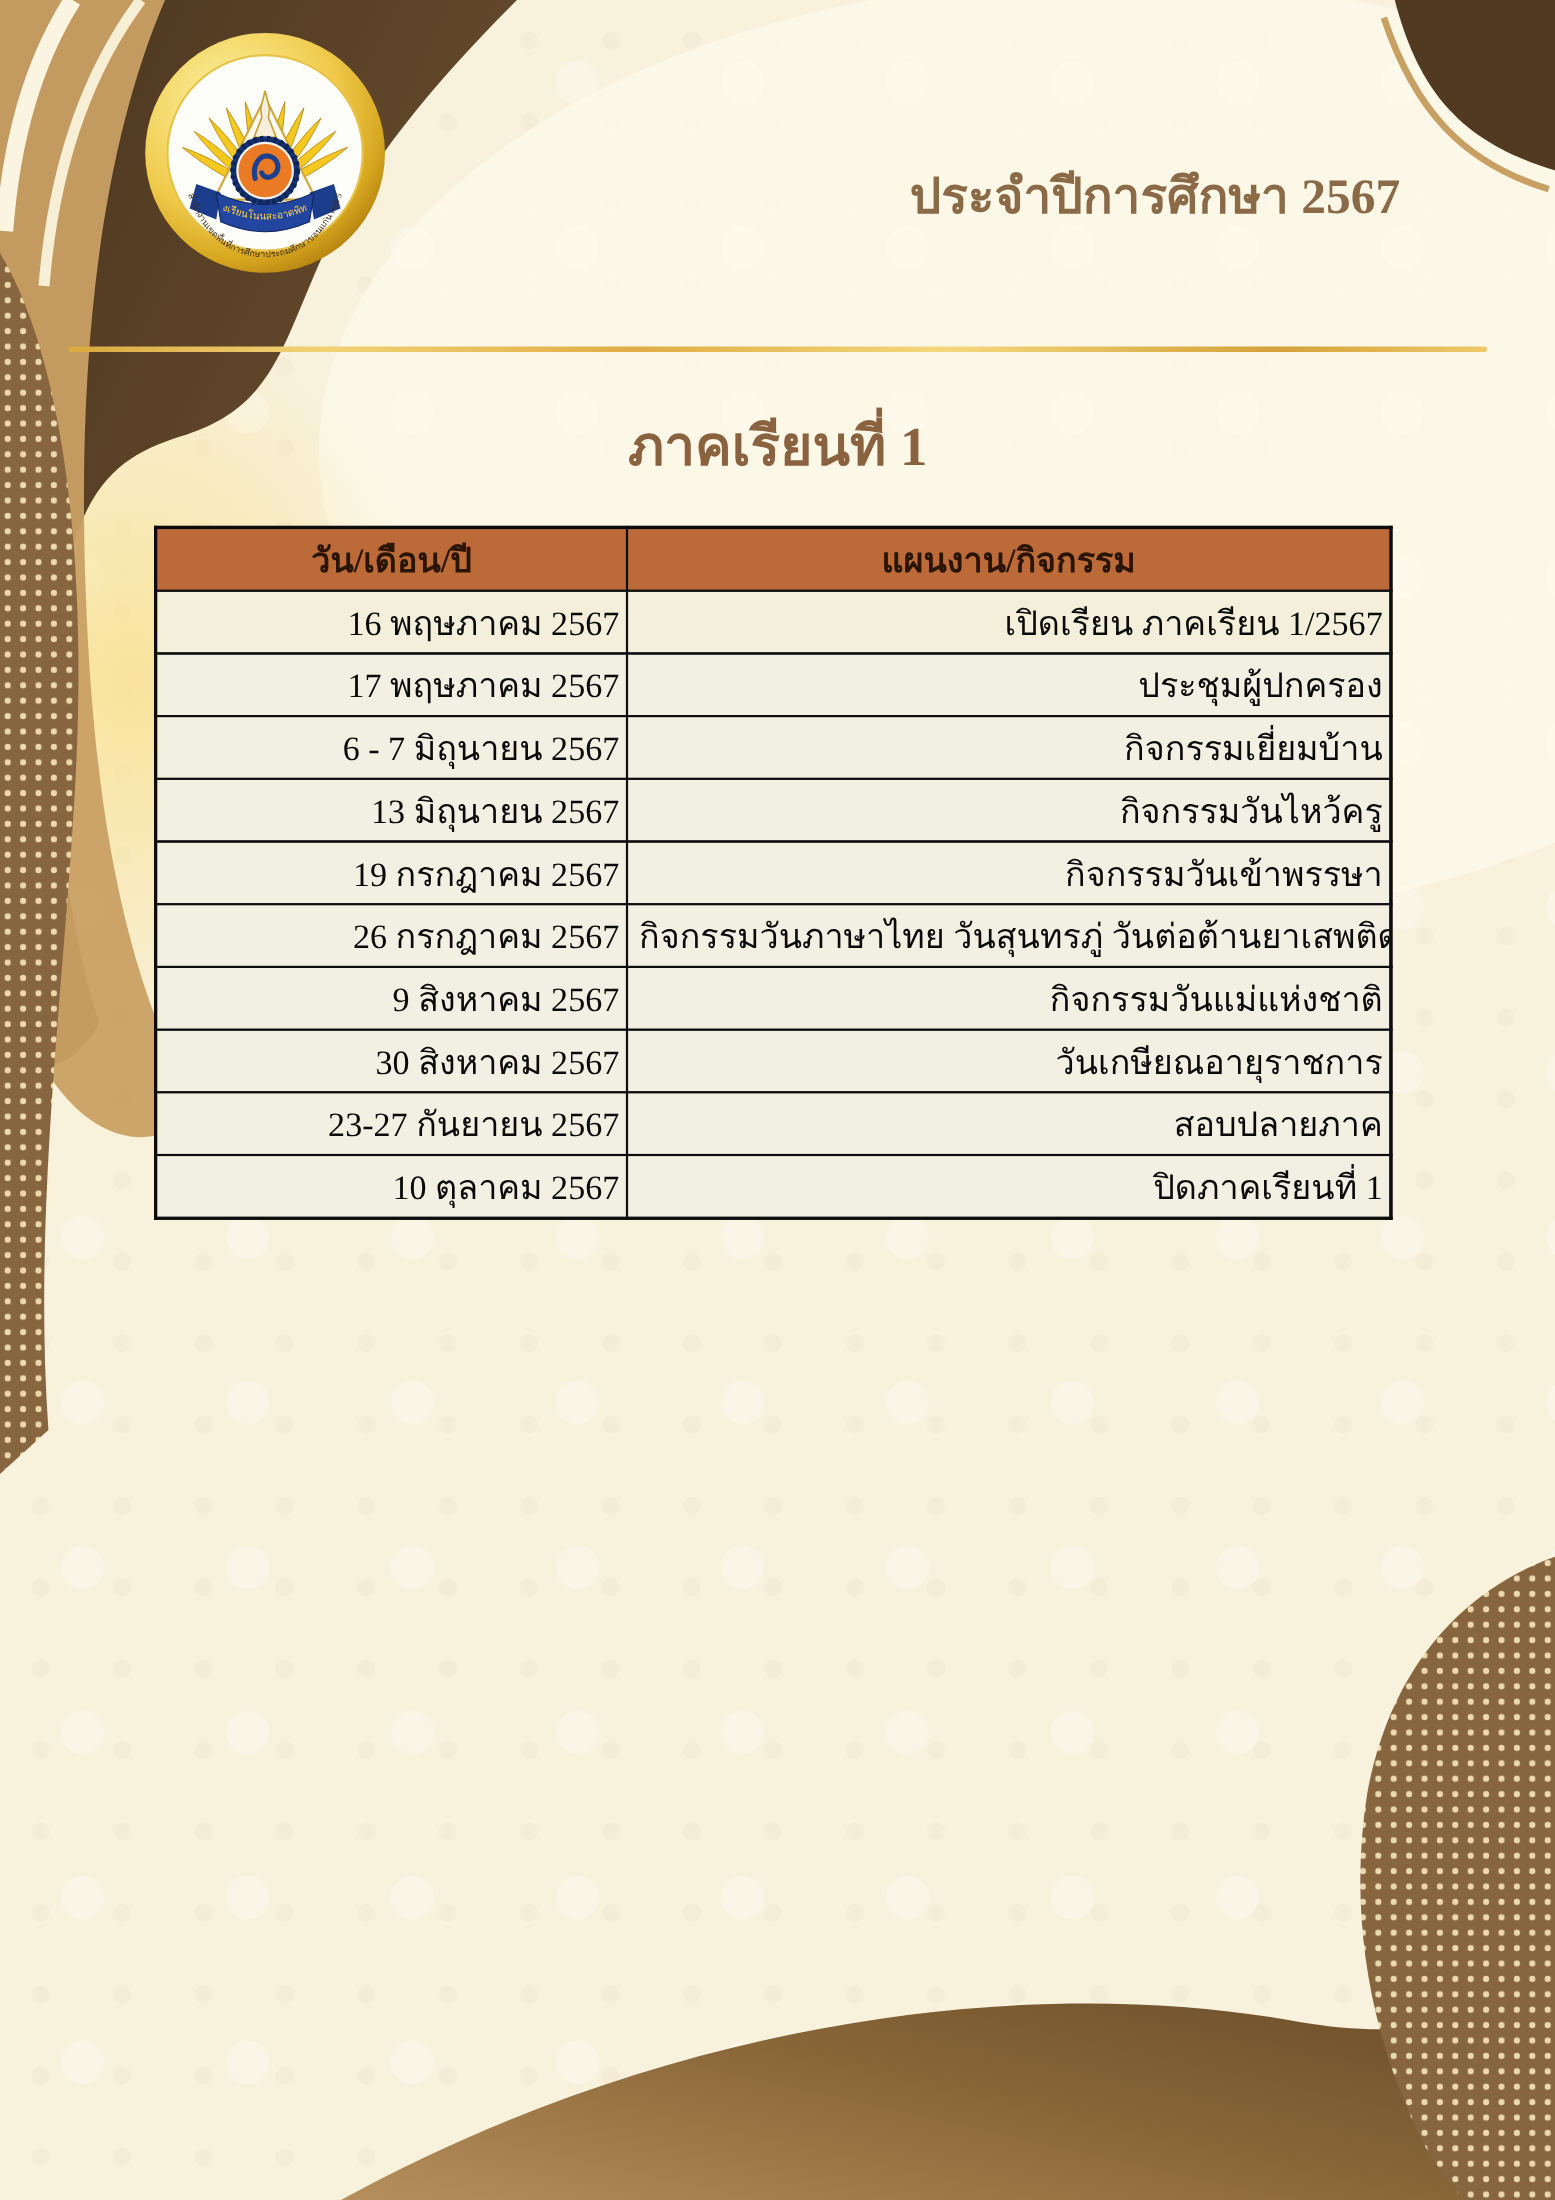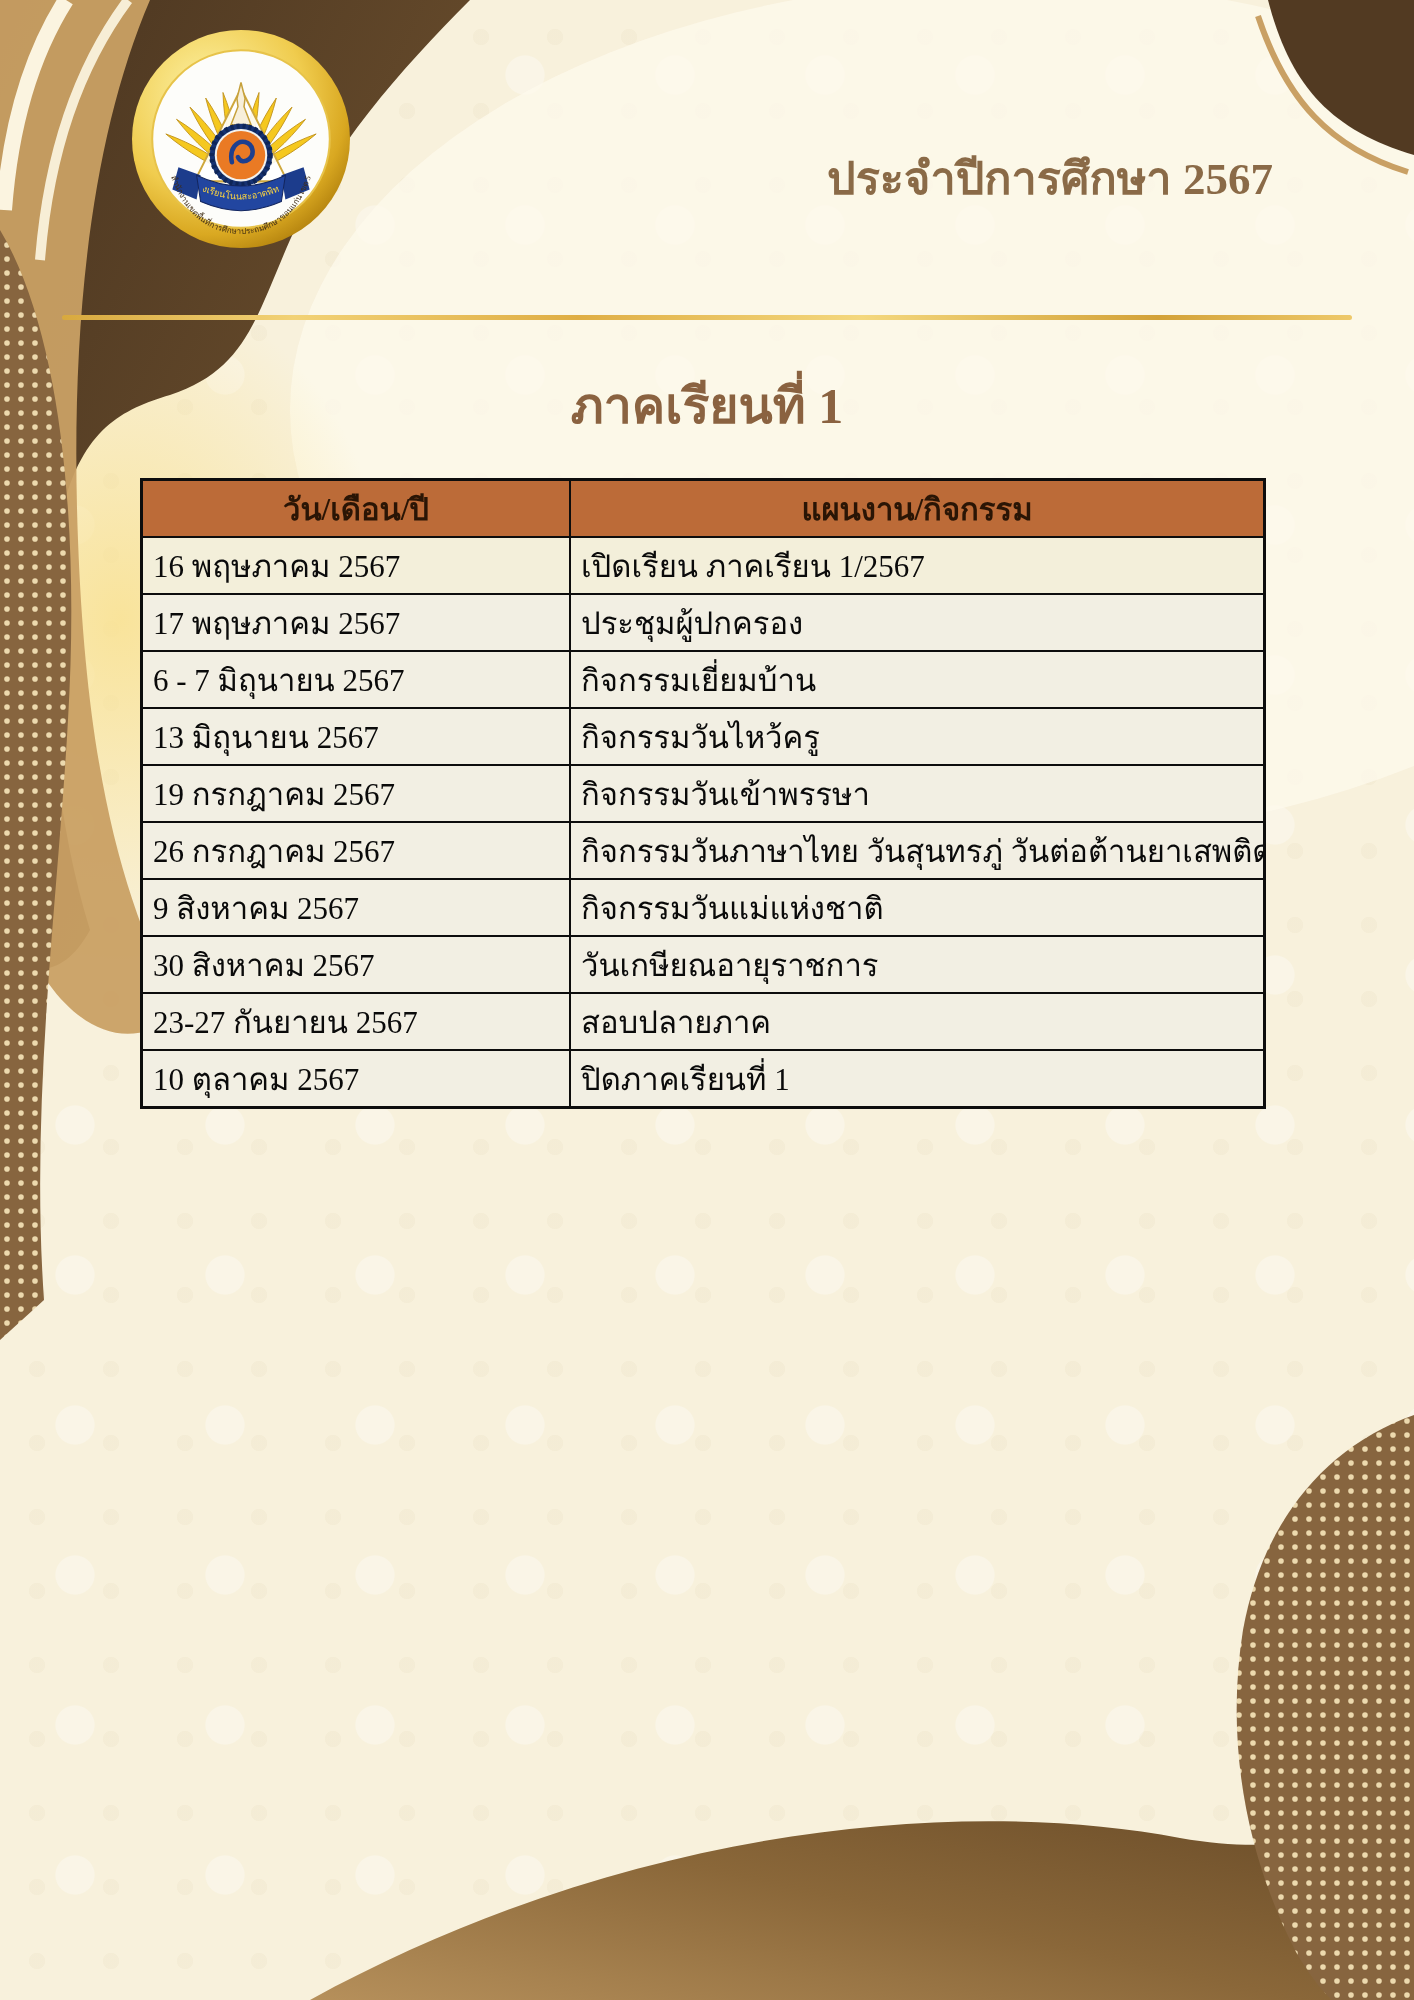--- a/index.html
+++ b/index.html
@@ -33,21 +33,21 @@
     width:1126px;border-collapse:collapse;table-layout:fixed;
     border:3px solid #0d0d0d;background:#737373;
   }
   table.calendar th{
     background:#bc6b38;color:#2a1505;font-weight:600;font-size:31px;
     border:2px solid #0d0d0d;height:55px;text-align:center;padding:0 6px;
   }
   table.calendar th:first-child{width:414px;}
   table.calendar td{
     border:2px solid #0d0d0d;height:55px;font-size:31px;color:#0a0a0a;
-    padding:0 6px 0 10px;text-align:left;vertical-align:middle;
+    padding:0 6px 0 10px;text-align:right;vertical-align:middle;
     overflow:hidden;white-space:nowrap;background:#f2efe3;
   }
   table.calendar tr:first-child td{background:#f3efda;}
 </style>
 </head>
 <body>
 
 <svg class="decor" viewBox="0 0 1414 2000" preserveAspectRatio="none">
   <defs>
     <pattern id="dots" width="14" height="14" patternUnits="userSpaceOnUse">

